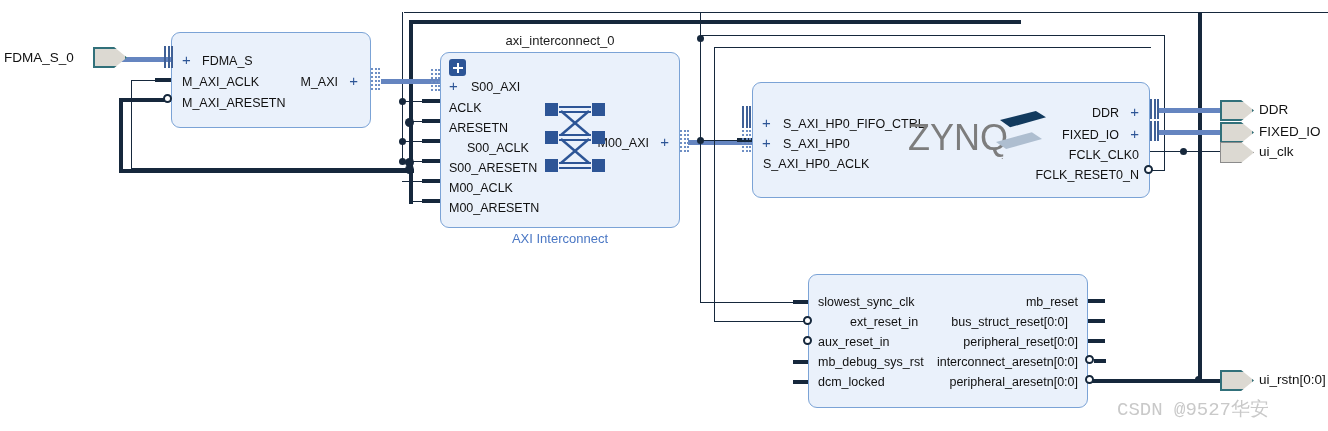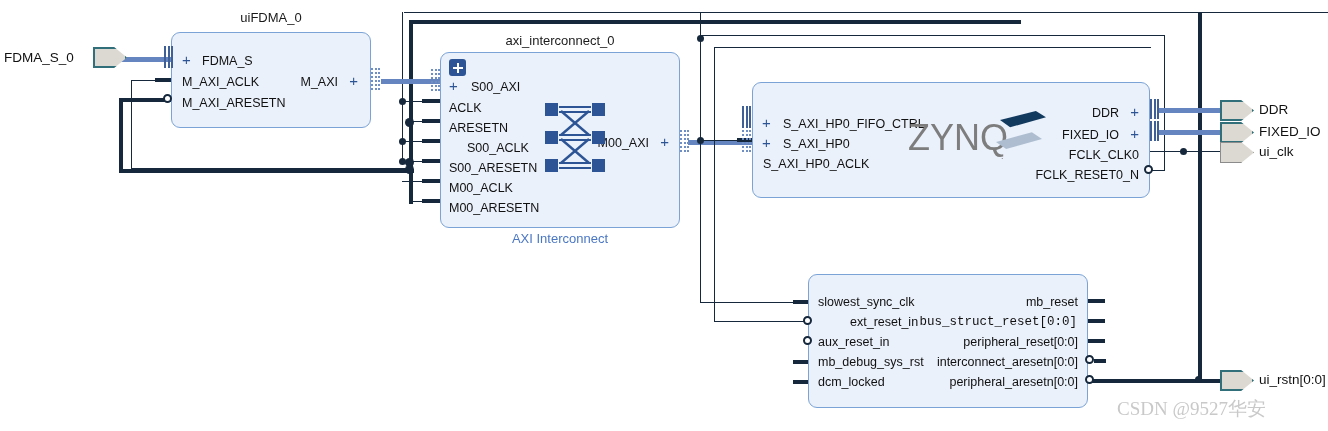--- a/index.html
+++ b/index.html
@@ -57,21 +57,21 @@
   .zynq .f2{position:absolute;background:#aebed0;clip-path:polygon(0 62%,78% 22%,100% 50%,22% 92%);}
 
   
   .badge{position:absolute;width:17px;height:17px;background:#2d5596;border-radius:3px;}
   .badge:before,.badge:after{content:"";position:absolute;background:#fff;}
   .badge:before{left:3.5px;top:7.5px;width:10px;height:2.5px;}
   .badge:after{top:3.5px;left:7.5px;height:10px;width:2.5px;}
 
   
   .watermark{position:absolute;font-size:19px;color:#c9c9c9;white-space:nowrap;
-     font-family:Liberation Serif, serif;}
+     font-family:Liberation Mono, monospace;}
 </style>
 </head>
 <body>
 
 <div id="canvas">
 
   <div class="w wh" style="left:404px;top:12px;width:997px;"></div>
 
   <div class="w wv" style="left:402px;top:12px;height:152px;"></div>
 
@@ -143,21 +143,20 @@
   <div class="stub" style="left:1094px;top:359px;width:12px;"></div>
 
   <div class="stub" style="left:793px;top:300px;width:16px;"></div>
   <div class="stub" style="left:793px;top:360px;width:16px;"></div>
   <div class="stub" style="left:793px;top:380px;width:16px;"></div>
 
   <div class="stub" style="left:155px;top:78px;width:17px;"></div>
 
   <div class="stub" style="left:737px;top:138px;width:16px;"></div>
 
-  <div class="blk-title" style="left:171px;top:10px;width:200px;">uiFDMA_0</div>
   <div class="block" style="left:171px;top:32px;width:200px;height:96px;">
     <span class="plus" style="left:10px;top:21px;">+</span>
     <span class="pin" style="left:30px;top:22px;">FDMA_S</span>
     <span class="pin" style="left:10px;top:43px;">M_AXI_ACLK</span>
     <span class="pin" style="left:10px;top:64px;">M_AXI_ARESETN</span>
     <span class="pin r" style="right:32px;top:43px;">M_AXI</span>
     <span class="plus" style="right:12px;top:42px;">+</span>
   </div>
 
   <div class="bustick" style="left:164px;top:46px;width:9px;height:22px;">
@@ -323,21 +322,21 @@
   <div class="bubble" style="left:1144px;top:165px;"></div>
 
   <div class="block" style="left:808px;top:274px;width:280px;height:134px;">
     <span class="pin" style="left:9px;top:21px;">slowest_sync_clk</span>
     <span class="pin" style="left:9px;top:41px;margin-left:32px;">ext_reset_in</span>
     <span class="pin" style="left:9px;top:61px;">aux_reset_in</span>
     <span class="pin" style="left:9px;top:81px;">mb_debug_sys_rst</span>
     <span class="pin" style="left:9px;top:101px;">dcm_locked</span>
 
     <span class="pin r" style="right:9px;top:21px;">mb_reset</span>
-    <span class="pin r" style="right:10px;top:41px;font-family:Liberation Mono, monospace;">bus_struct_reset[0:0]</span>
+    <span class="pin r" style="right:19px;top:41px;">bus_struct_reset[0:0]</span>
     <span class="pin r" style="right:9px;top:61px;">peripheral_reset[0:0]</span>
     <span class="pin r" style="right:9px;top:81px;">interconnect_aresetn[0:0]</span>
     <span class="pin r" style="right:9px;top:101px;">peripheral_aresetn[0:0]</span>
   </div>
   <div class="bubble" style="left:803px;top:316px;"></div>
   <div class="bubble" style="left:803px;top:336px;"></div>
   <div class="bubble" style="left:1085px;top:355px;"></div>
   <div class="bubble" style="left:1085px;top:375px;"></div>
 
   <div class="port-label" style="left:4px;top:50px;">FDMA_S_0</div>

